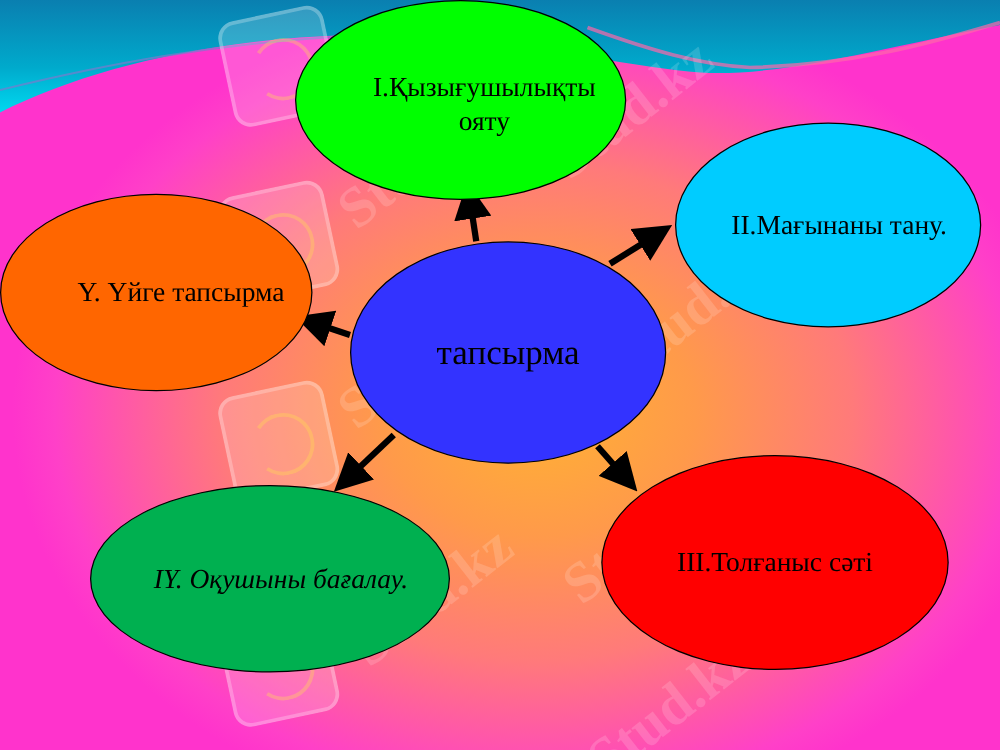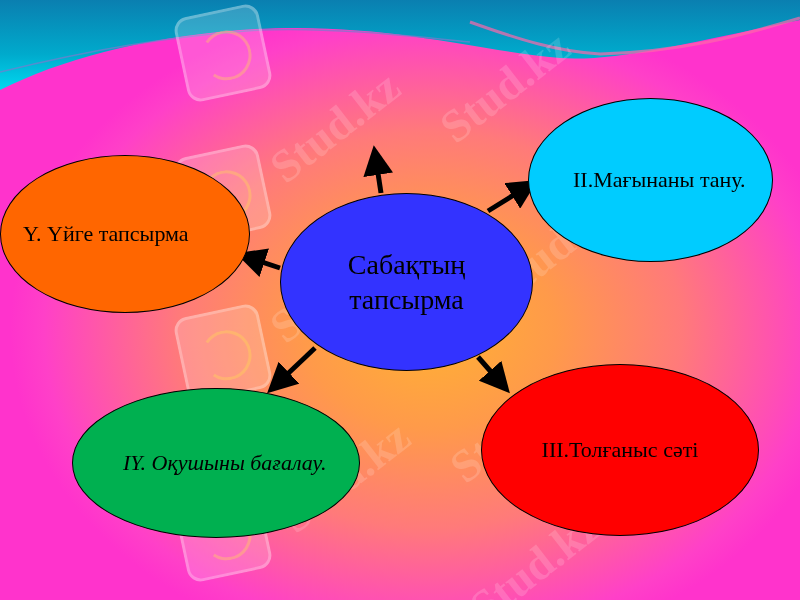--- a/index.html
+++ b/index.html
@@ -55,35 +55,40 @@
     </defs>
     <line x1="381" y1="193" x2="376" y2="160" stroke="#000" stroke-width="5" marker-end="url(#ah)"></line>
     <line x1="488" y1="211" x2="525" y2="188" stroke="#000" stroke-width="5" marker-end="url(#ah)"></line>
     <line x1="478" y1="357" x2="500" y2="382" stroke="#000" stroke-width="5" marker-end="url(#ah)"></line>
     <line x1="315" y1="348" x2="278" y2="383" stroke="#000" stroke-width="5" marker-end="url(#ah)"></line>
     <line x1="280" y1="268" x2="250" y2="258" stroke="#000" stroke-width="5" marker-end="url(#ah)"></line>
   </svg>
 
   <div class="node" style="left:280px;top:193px;width:253px;height:178px;background:#3333ff;font-size:28px;">
     <div>
-      <span>Сабақтың</span>
       <span>тапсырма</span>
     </div>
   </div>
 
+  <div class="node" style="left:236px;top:0px;width:265px;height:160px;background:#00ff00;font-size:22px;padding-top:6px;">
+    <div style="margin-left:38px;">
+      <span>I.Қызығушылықты</span>
+      <span>ояту</span>
+    </div>
+  </div>
 
-  <div class="node" style="left:528px;top:98px;width:245px;height:164px;background:#00ccff;font-size:22px;justify-content:flex-start;padding-left:44px;overflow:visible;">
+  <div class="node" style="left:540px;top:98px;width:245px;height:164px;background:#00ccff;font-size:22px;justify-content:flex-start;padding-left:44px;overflow:visible;">
     <span style="white-space:nowrap;">II.Мағынаны тану.</span>
   </div>
 
   <div class="node" style="left:481px;top:364px;width:278px;height:172px;background:#ff0000;font-size:22px;">
     <span style="white-space:nowrap;">III.Толғаныс сәті</span>
   </div>
 
   <div class="node" style="left:72px;top:388px;width:288px;height:150px;background:#00b050;font-size:22px;justify-content:flex-start;padding-left:50px;overflow:visible;font-style:italic;">
     <span style="white-space:nowrap;">IY. Оқушыны бағалау.</span>
   </div>
 
-  <div class="node" style="left:0px;top:155px;width:250px;height:158px;background:#ff6600;font-size:22px;justify-content:flex-start;padding-left:22px;overflow:visible;">
+  <div class="node" style="left:0px;top:155px;width:250px;height:158px;background:#ff6600;font-size:22px;justify-content:flex-start;padding-left:61px;overflow:visible;">
     <span style="white-space:nowrap;">Y. Үйге тапсырма</span>
   </div>
 
 </div>
 
 </body></html>

